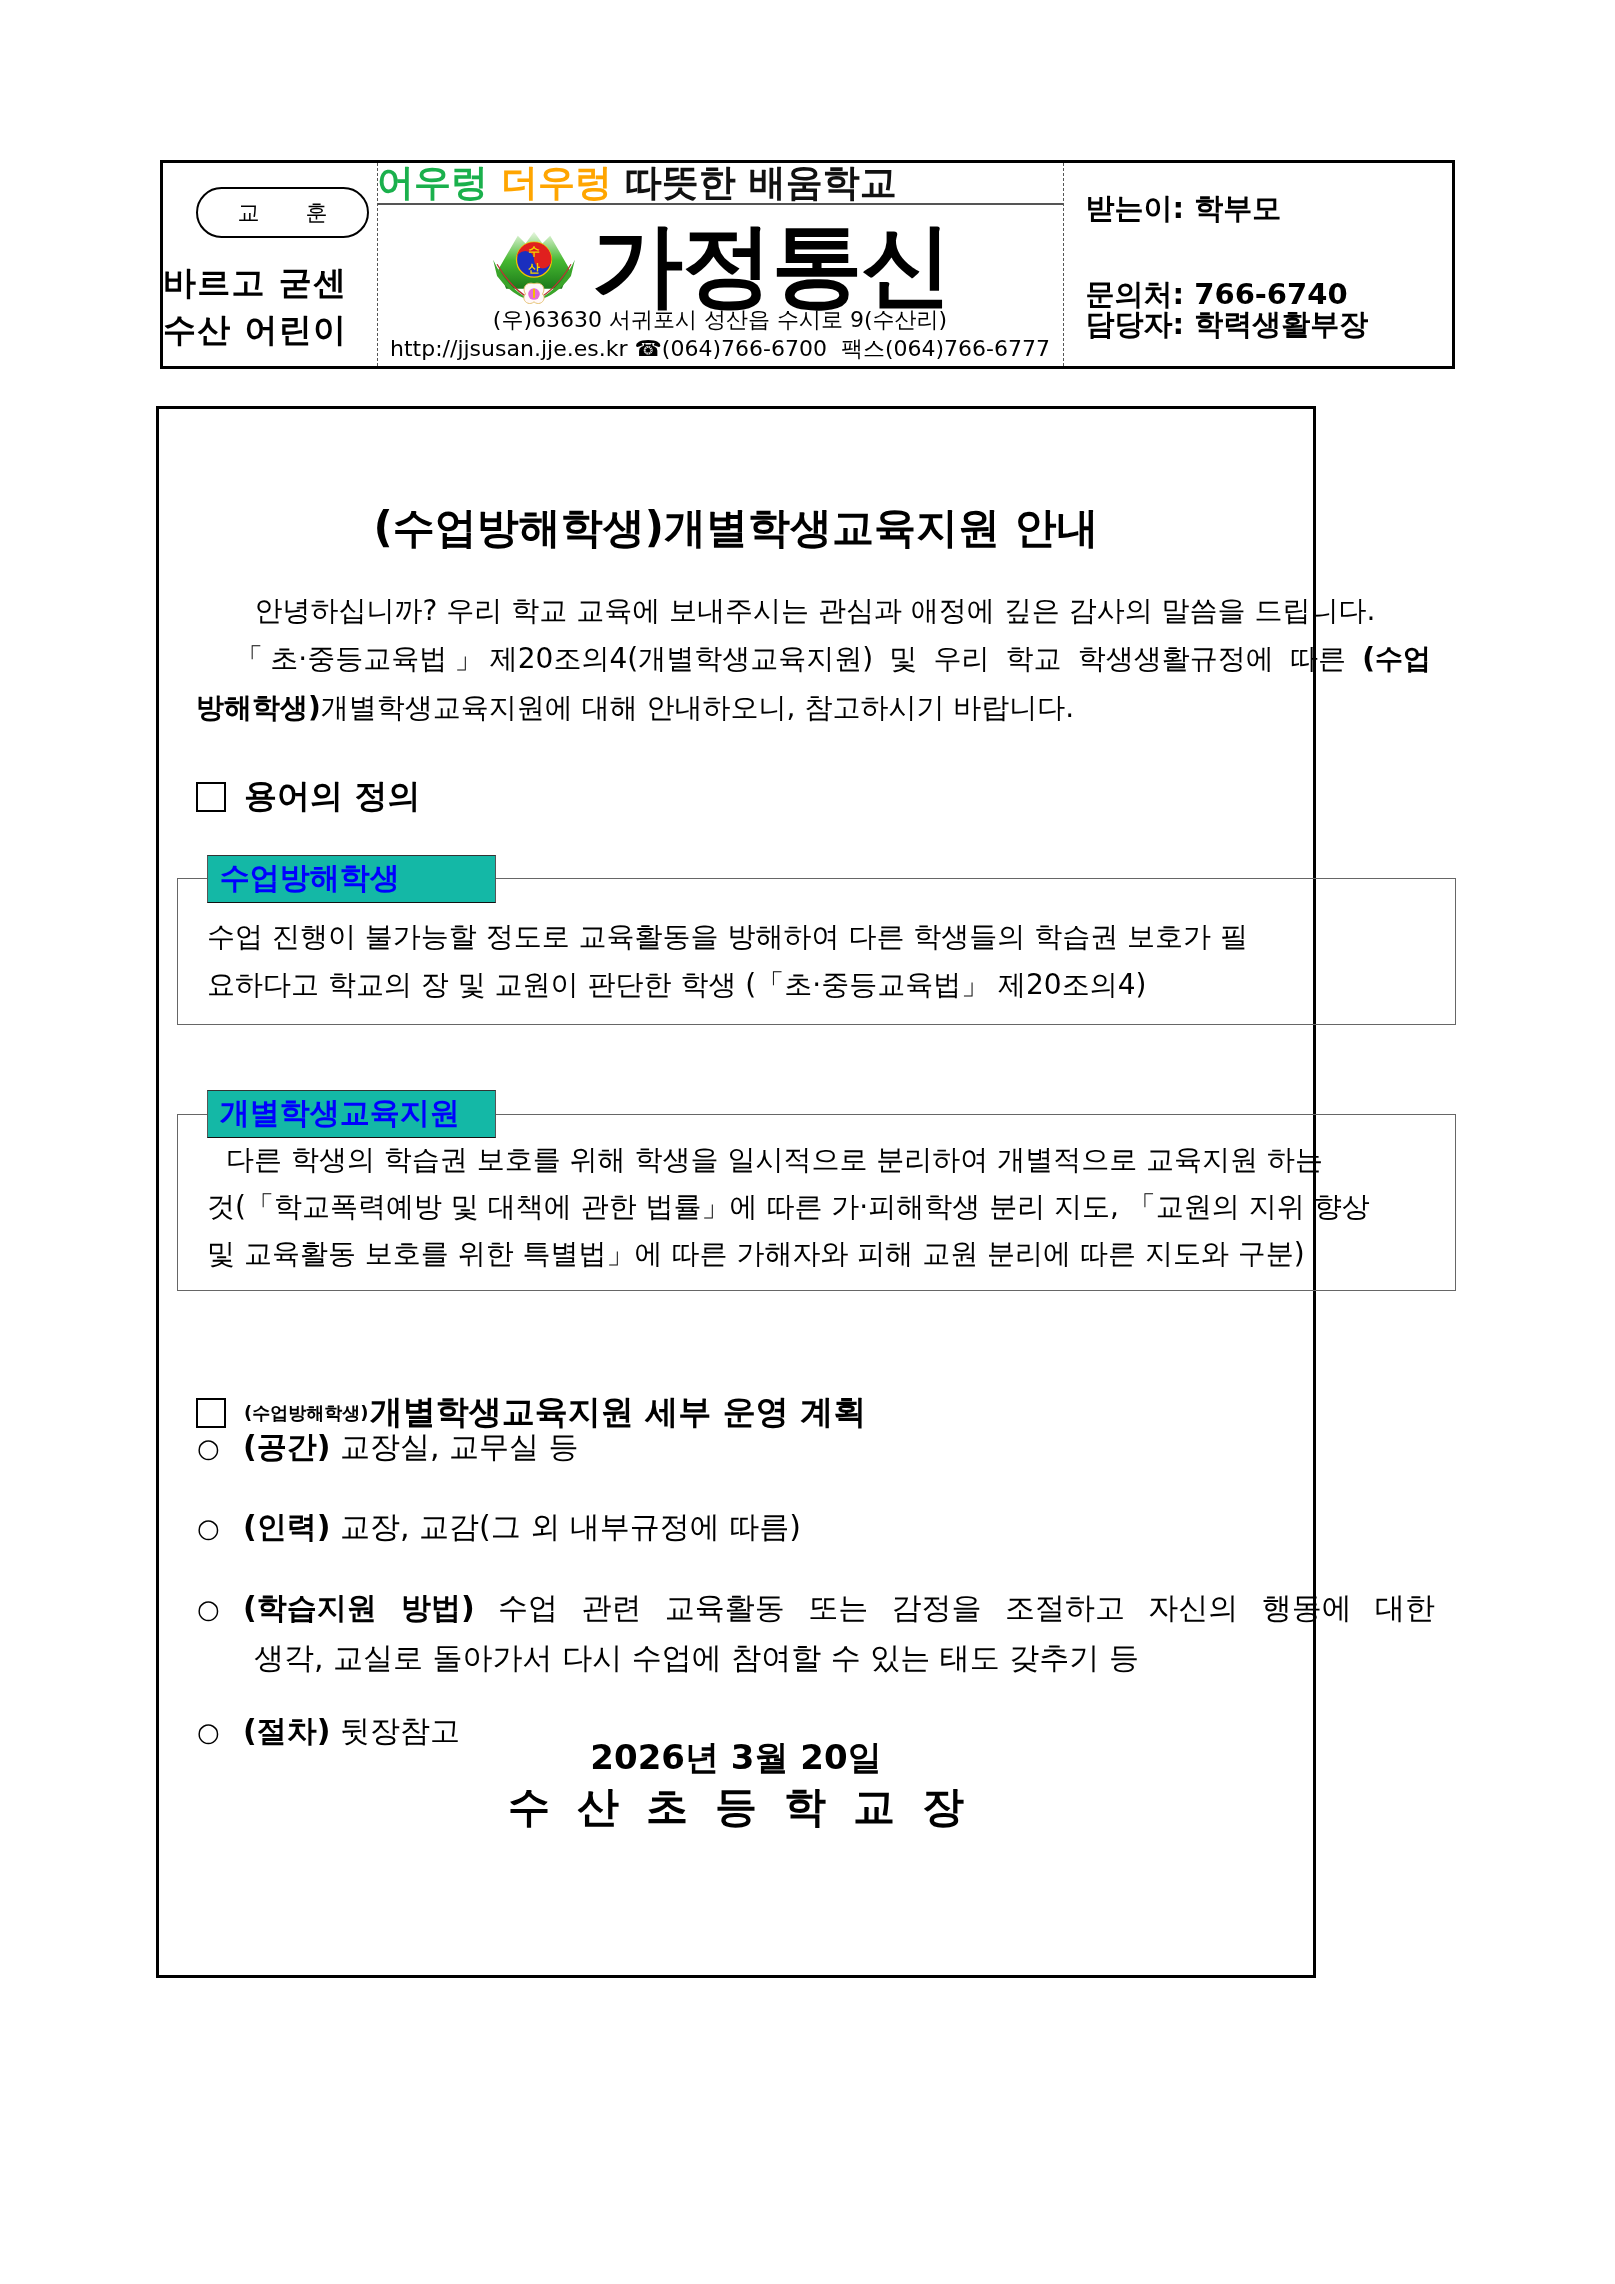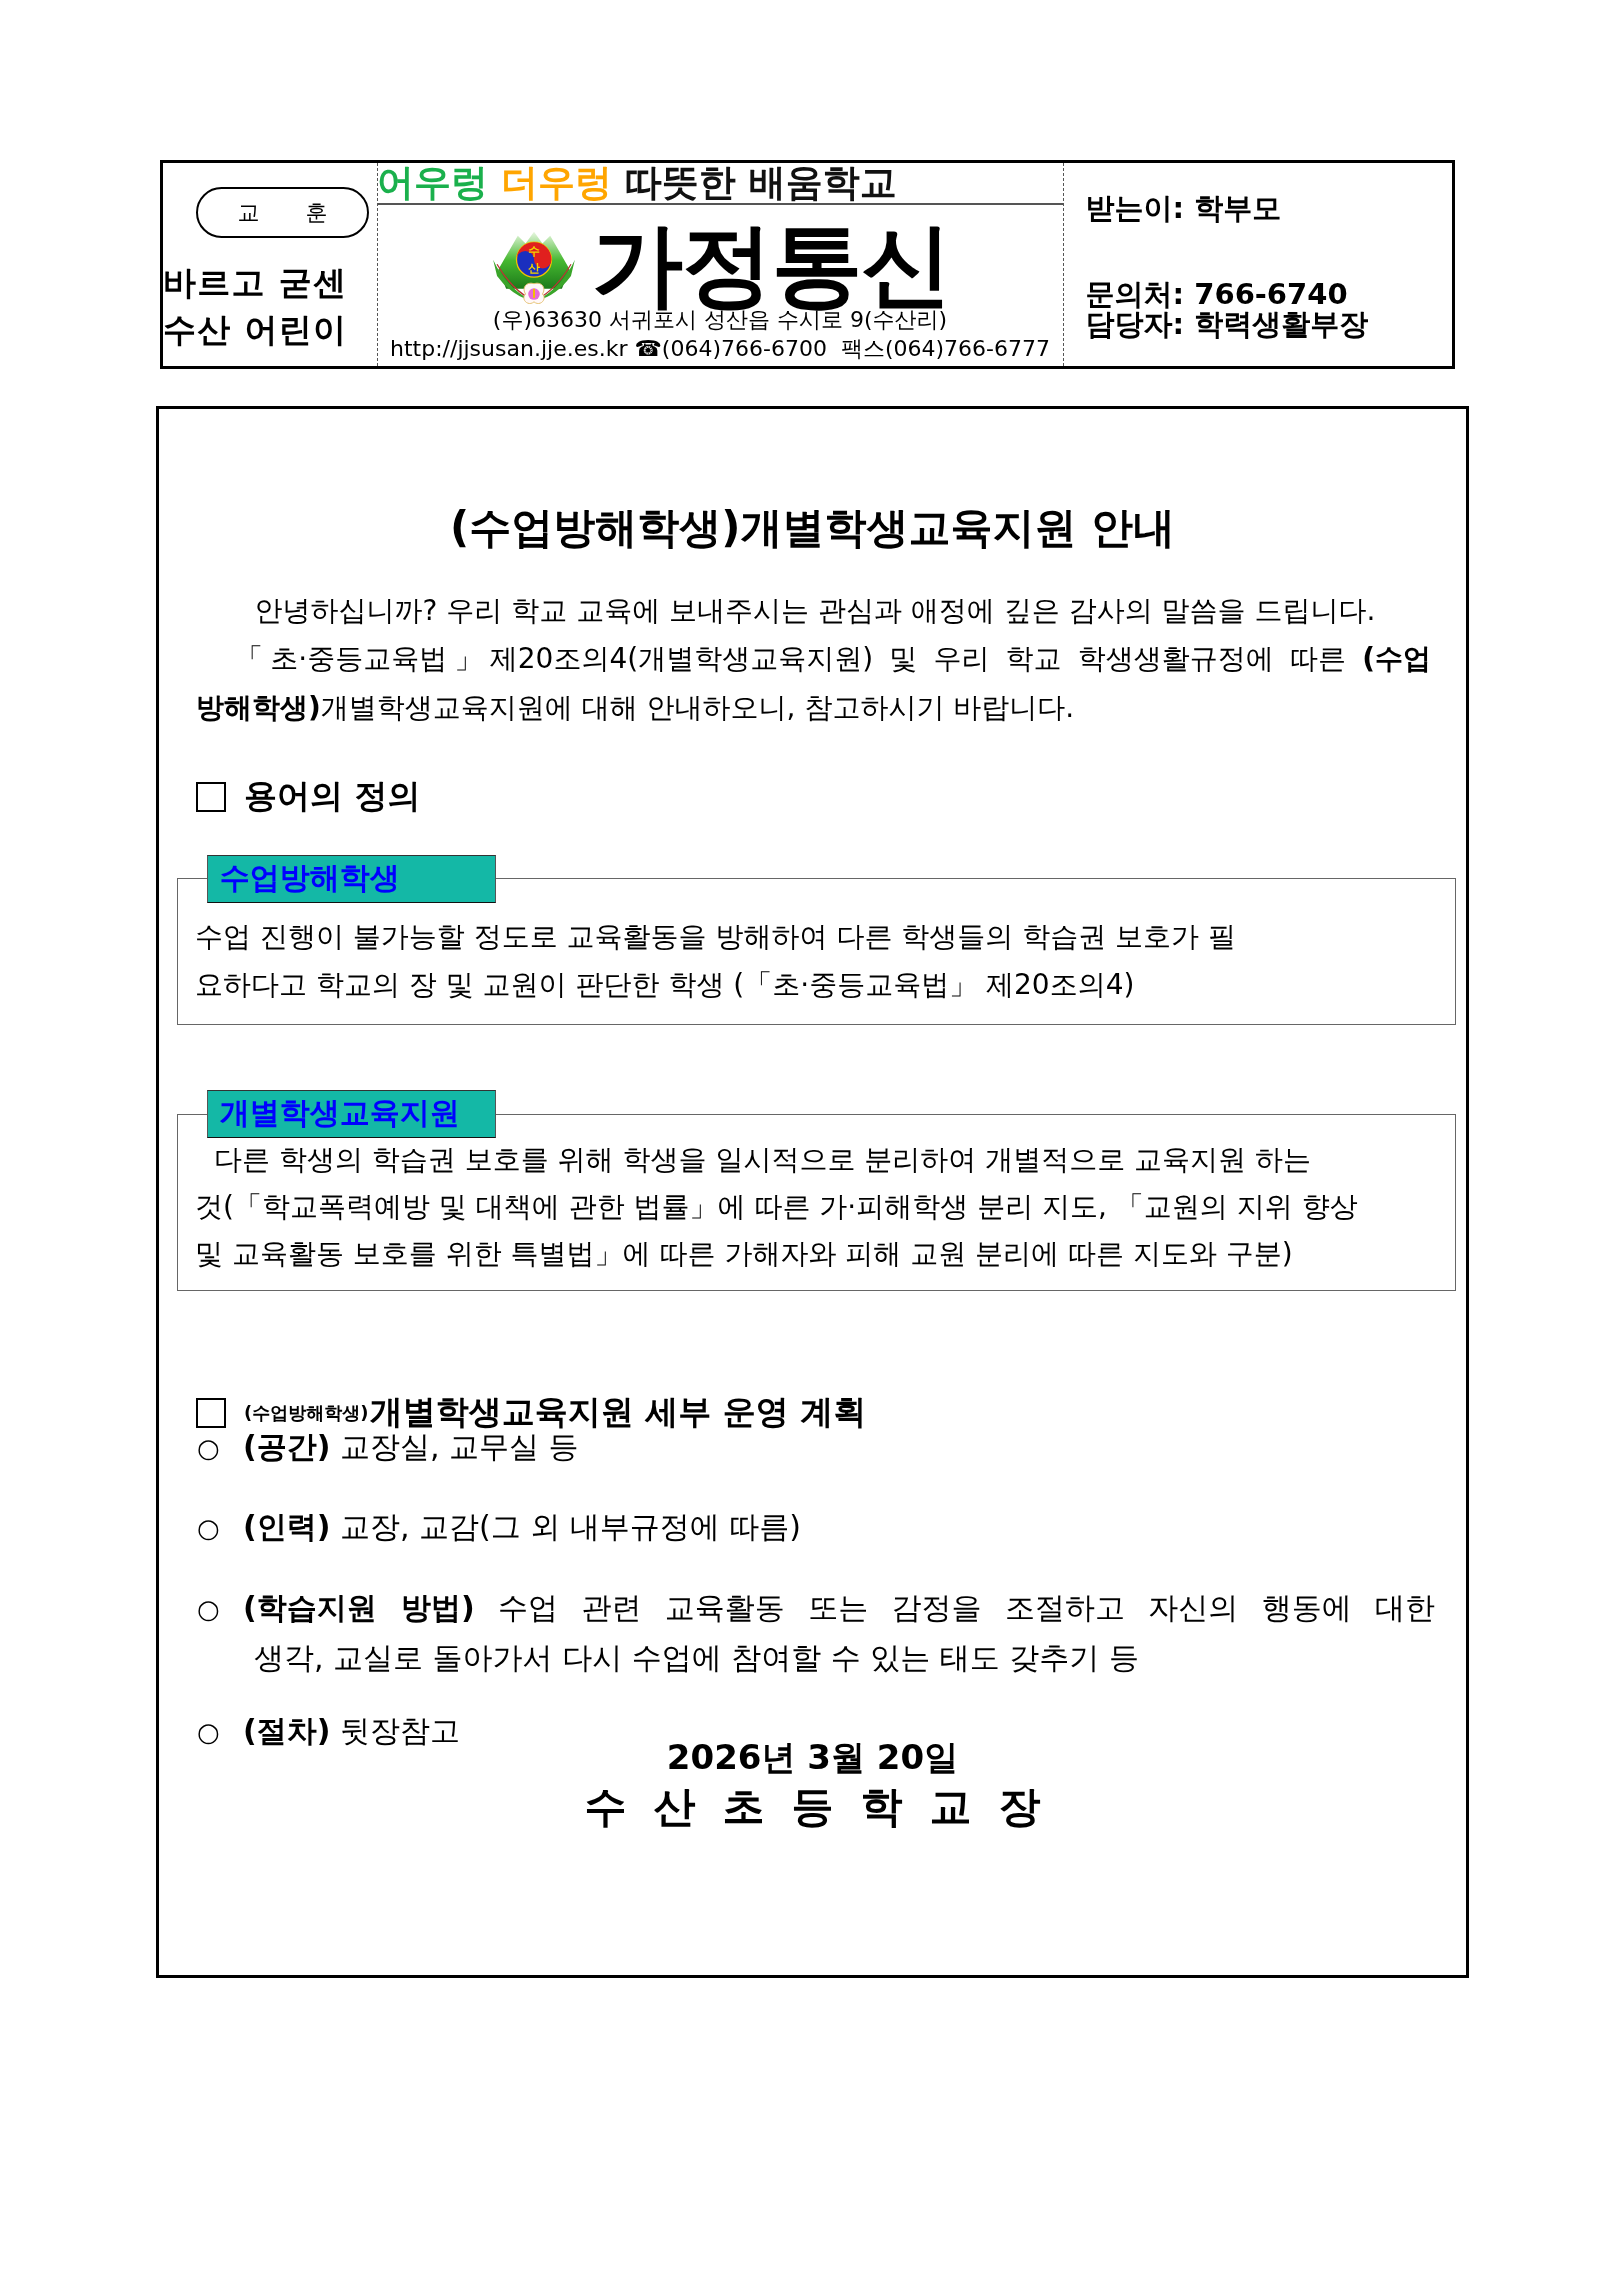--- a/index.html
+++ b/index.html
@@ -46,21 +46,21 @@
     font-size: 22px; white-space: nowrap;
   }
 
   #info-col { position: absolute; left: 903px; top: 0; right: 0; height: 100%; }
   .info-line {
     position: absolute; left: 19.6px; font-size: 29px; font-weight: bold; white-space: nowrap;
   }
 
   
   #main-box {
-    left: 156px; top: 406px; width: 1313px; height: 1572px;
+    left: 156px; top: 406px; width: 1160px; height: 1572px;
     border: 3.9px solid #000; box-sizing: border-box;
   }
   #main-title {
     position: absolute; left: 0; top: 91px; width: 100%; text-align: center;
     font-size: 42px; font-weight: bold; white-space: nowrap;
   }
   .para {
     position: absolute; left: 40px; width: 1232px; font-size: 28px; white-space: nowrap;
   }
   .justify { text-align: justify; text-align-last: justify; }
@@ -77,21 +77,21 @@
   .def-box {
     position: absolute; left: 18px; width: 1279px; border: 1.3px solid #666; box-sizing: border-box;
   }
   .def-label {
     position: absolute; left: 48px; width: 289px; height: 48px; box-sizing: border-box;
     background: #14b8a6; border: 1.3px solid #555; border-top-color: #333; border-bottom-color: #111;
     color: #0000ff; font-size: 30px; font-weight: bold; line-height: 44px; padding-left: 11.7px;
     white-space: nowrap;
   }
   .def-text {
-    position: absolute; left: 17px; width: 1245px; font-size: 28px; white-space: nowrap;
+    position: absolute; left: 29px; width: 1245px; font-size: 28px; white-space: nowrap;
   }
 
   .bullet {
     position: absolute; left: 38px; width: 1238px; font-size: 30px; white-space: nowrap;
   }
   .bullet .dot { display: inline-block; width: 46px; font-size: 26px; }
   .bullet b { font-weight: bold; }
   .cont { position: absolute; left: 95px; font-size: 30px; white-space: nowrap; }
 
   #date {

